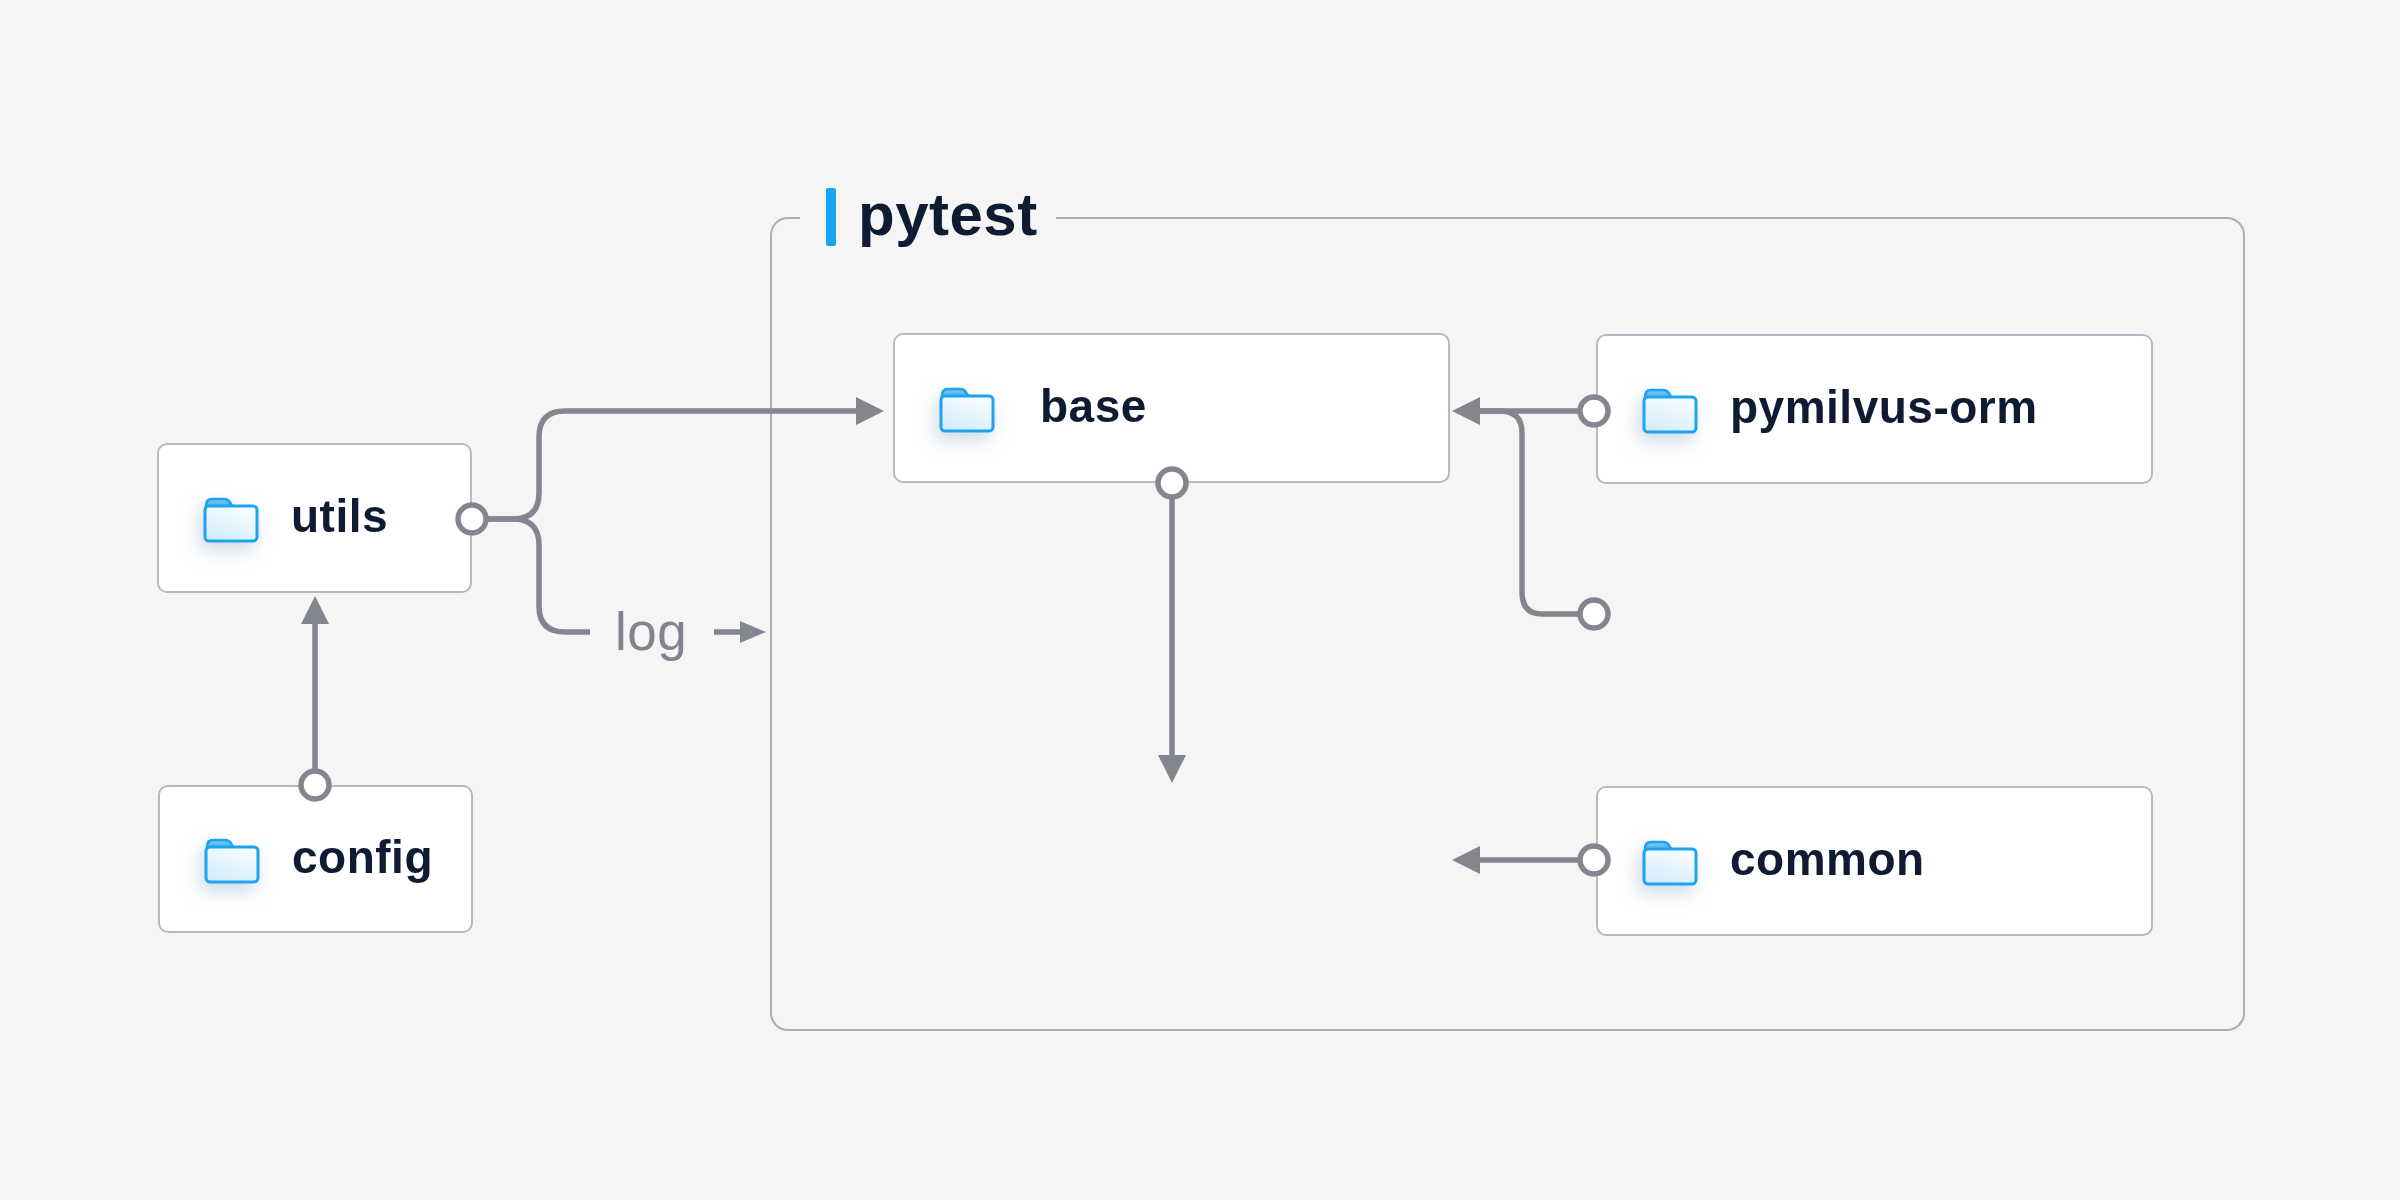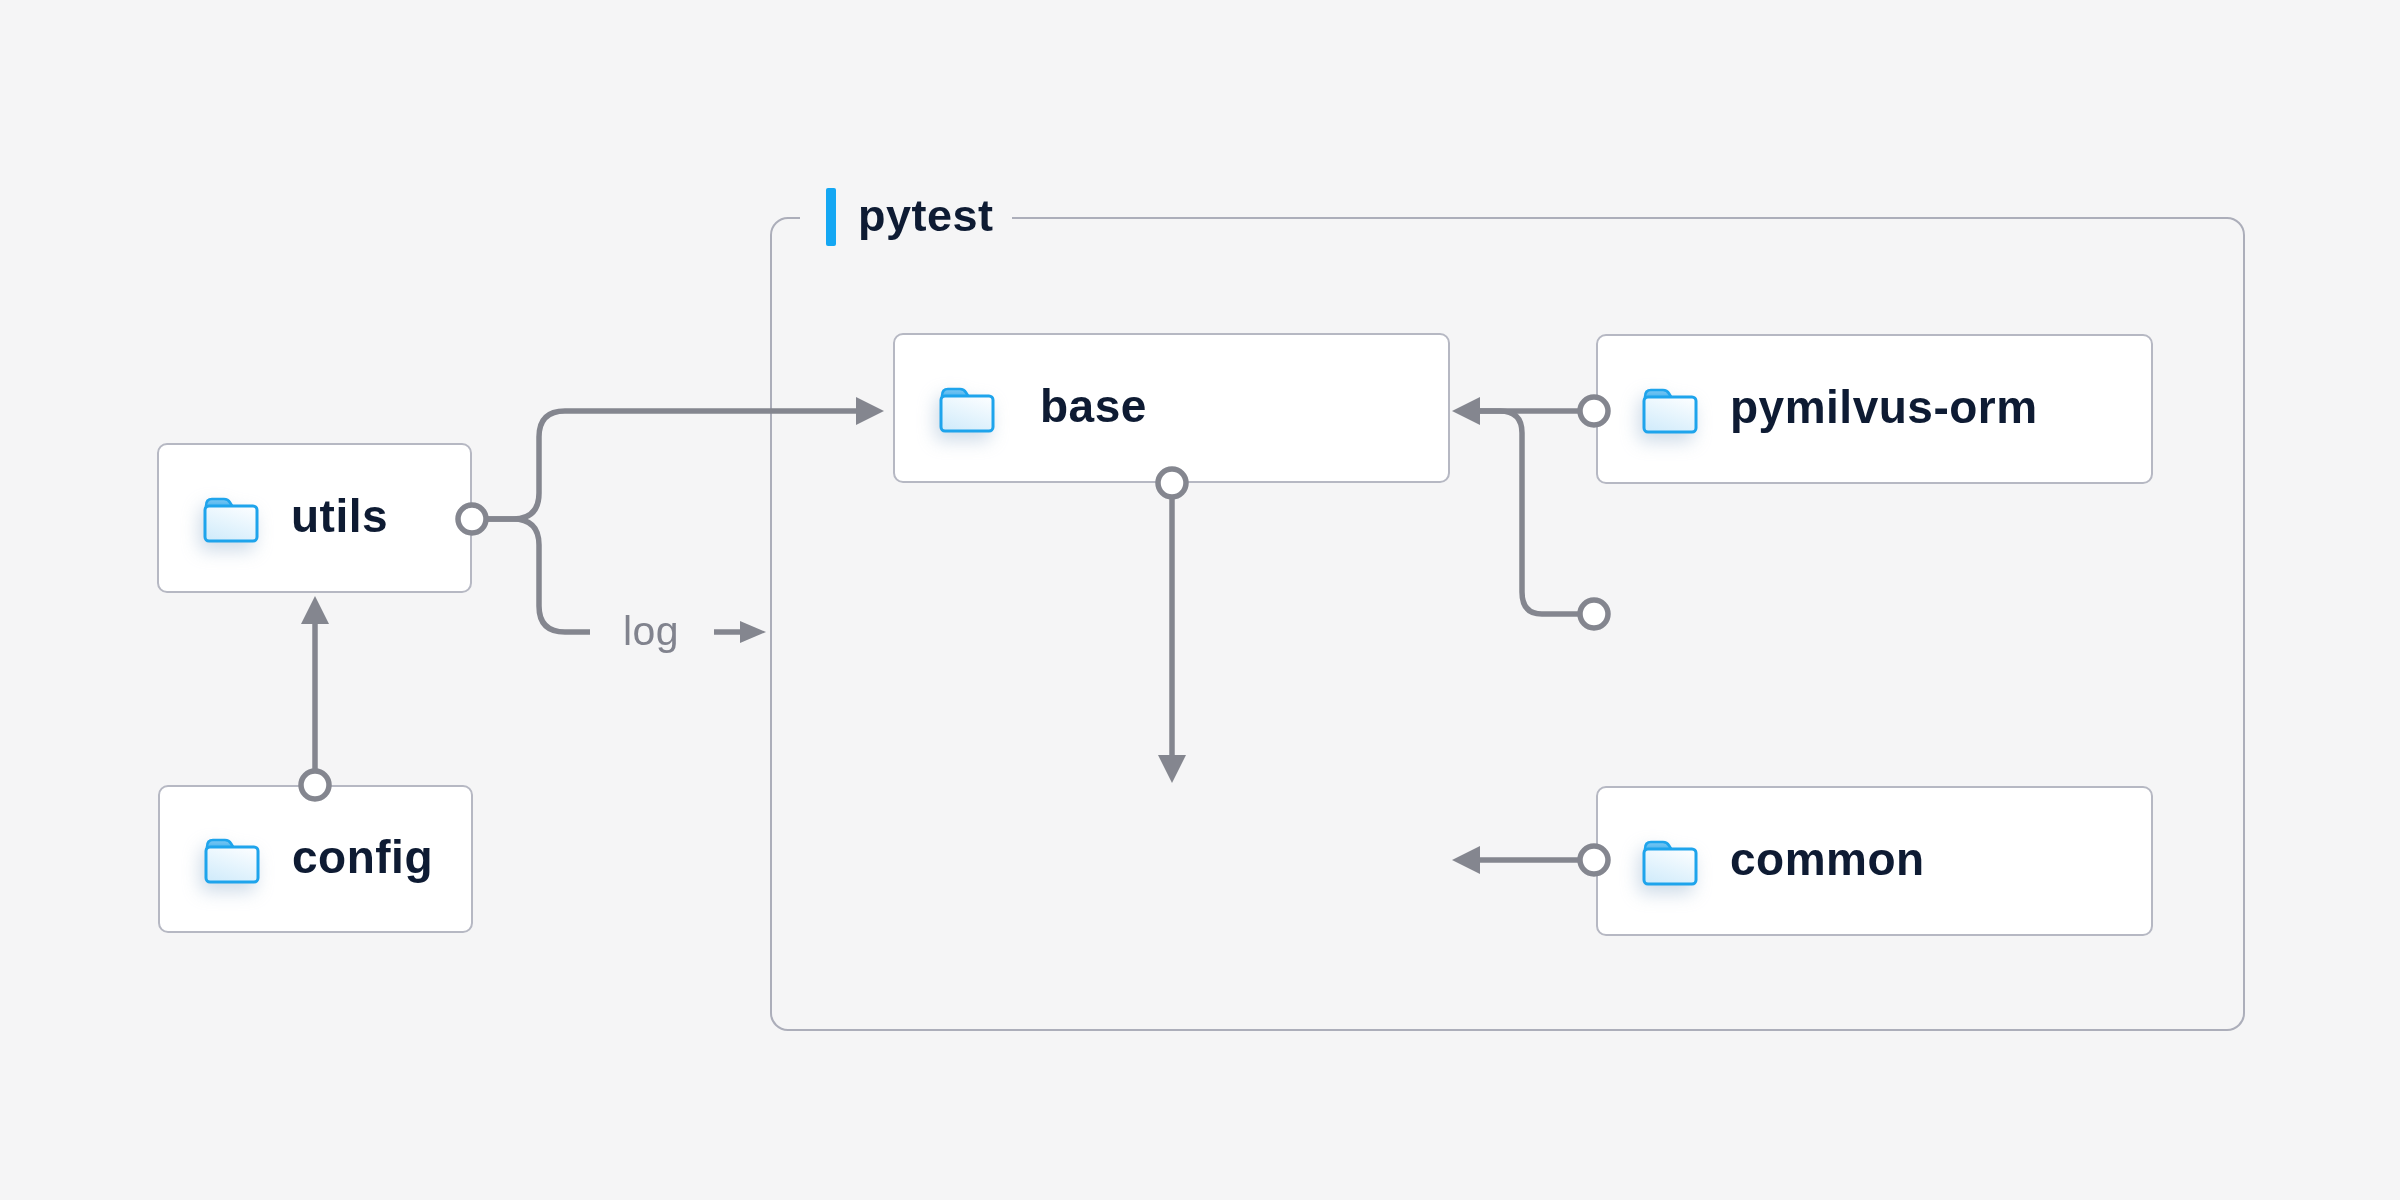--- a/index.html
+++ b/index.html
@@ -31,21 +31,21 @@
     gap: 22px;
     background: #f5f5f6;
     padding: 0 18px 0 26px;
   }
   .container-label .bar {
     width: 10px; height: 58px;
     background: #14a7f3;
     border-radius: 2px;
   }
   .container-label .text {
-    font-size: 45px;
+    font-size: 60px;
     font-weight: 700;
     color: #0e1b33;
     letter-spacing: 0.5px;
     line-height: 1;
     padding-bottom: 4px;
   }
 
   
   .node {
     position: absolute;
@@ -90,21 +90,21 @@
   .head { fill: #84868f; stroke: none; }
   .dot  { fill: #ffffff; stroke: #84868f; stroke-width: 5.5; }
 
   .log-label {
     position: absolute;
     left: 598px; top: 602px;
     width: 106px; height: 58px;
     display: flex;
     align-items: center;
     justify-content: center;
-    font-size: 41px;
+    font-size: 53px;
     font-weight: 500;
     color: #81838e;
     letter-spacing: 0.5px;
   }
 </style>
 </head>
 <body>
 
 <div class="stage">
 

